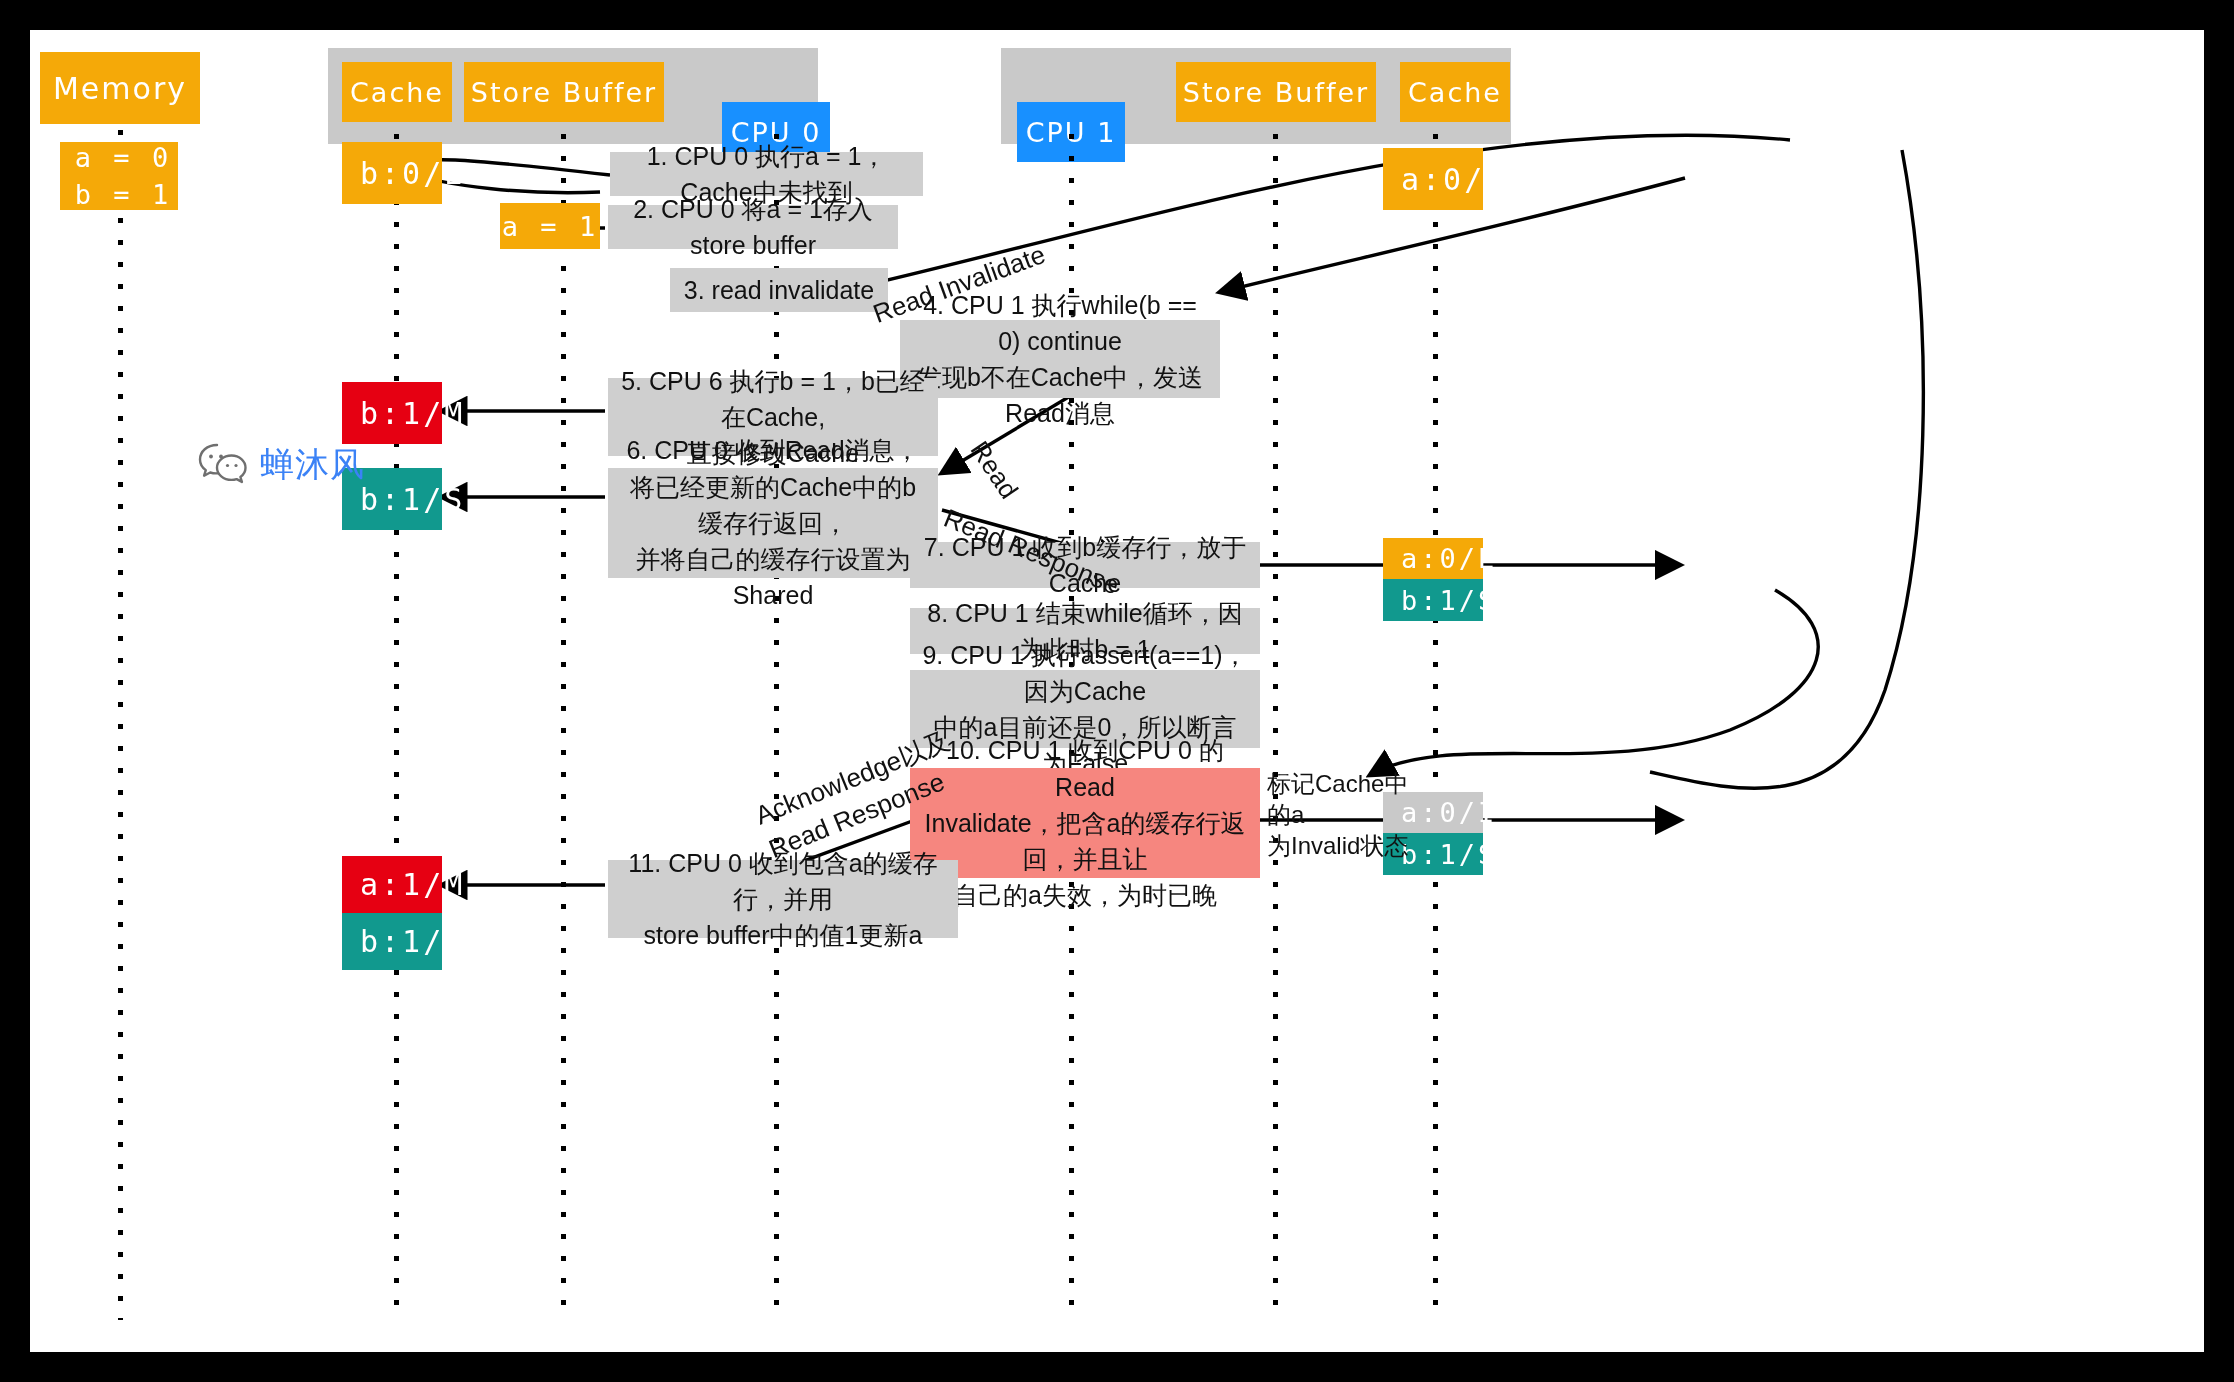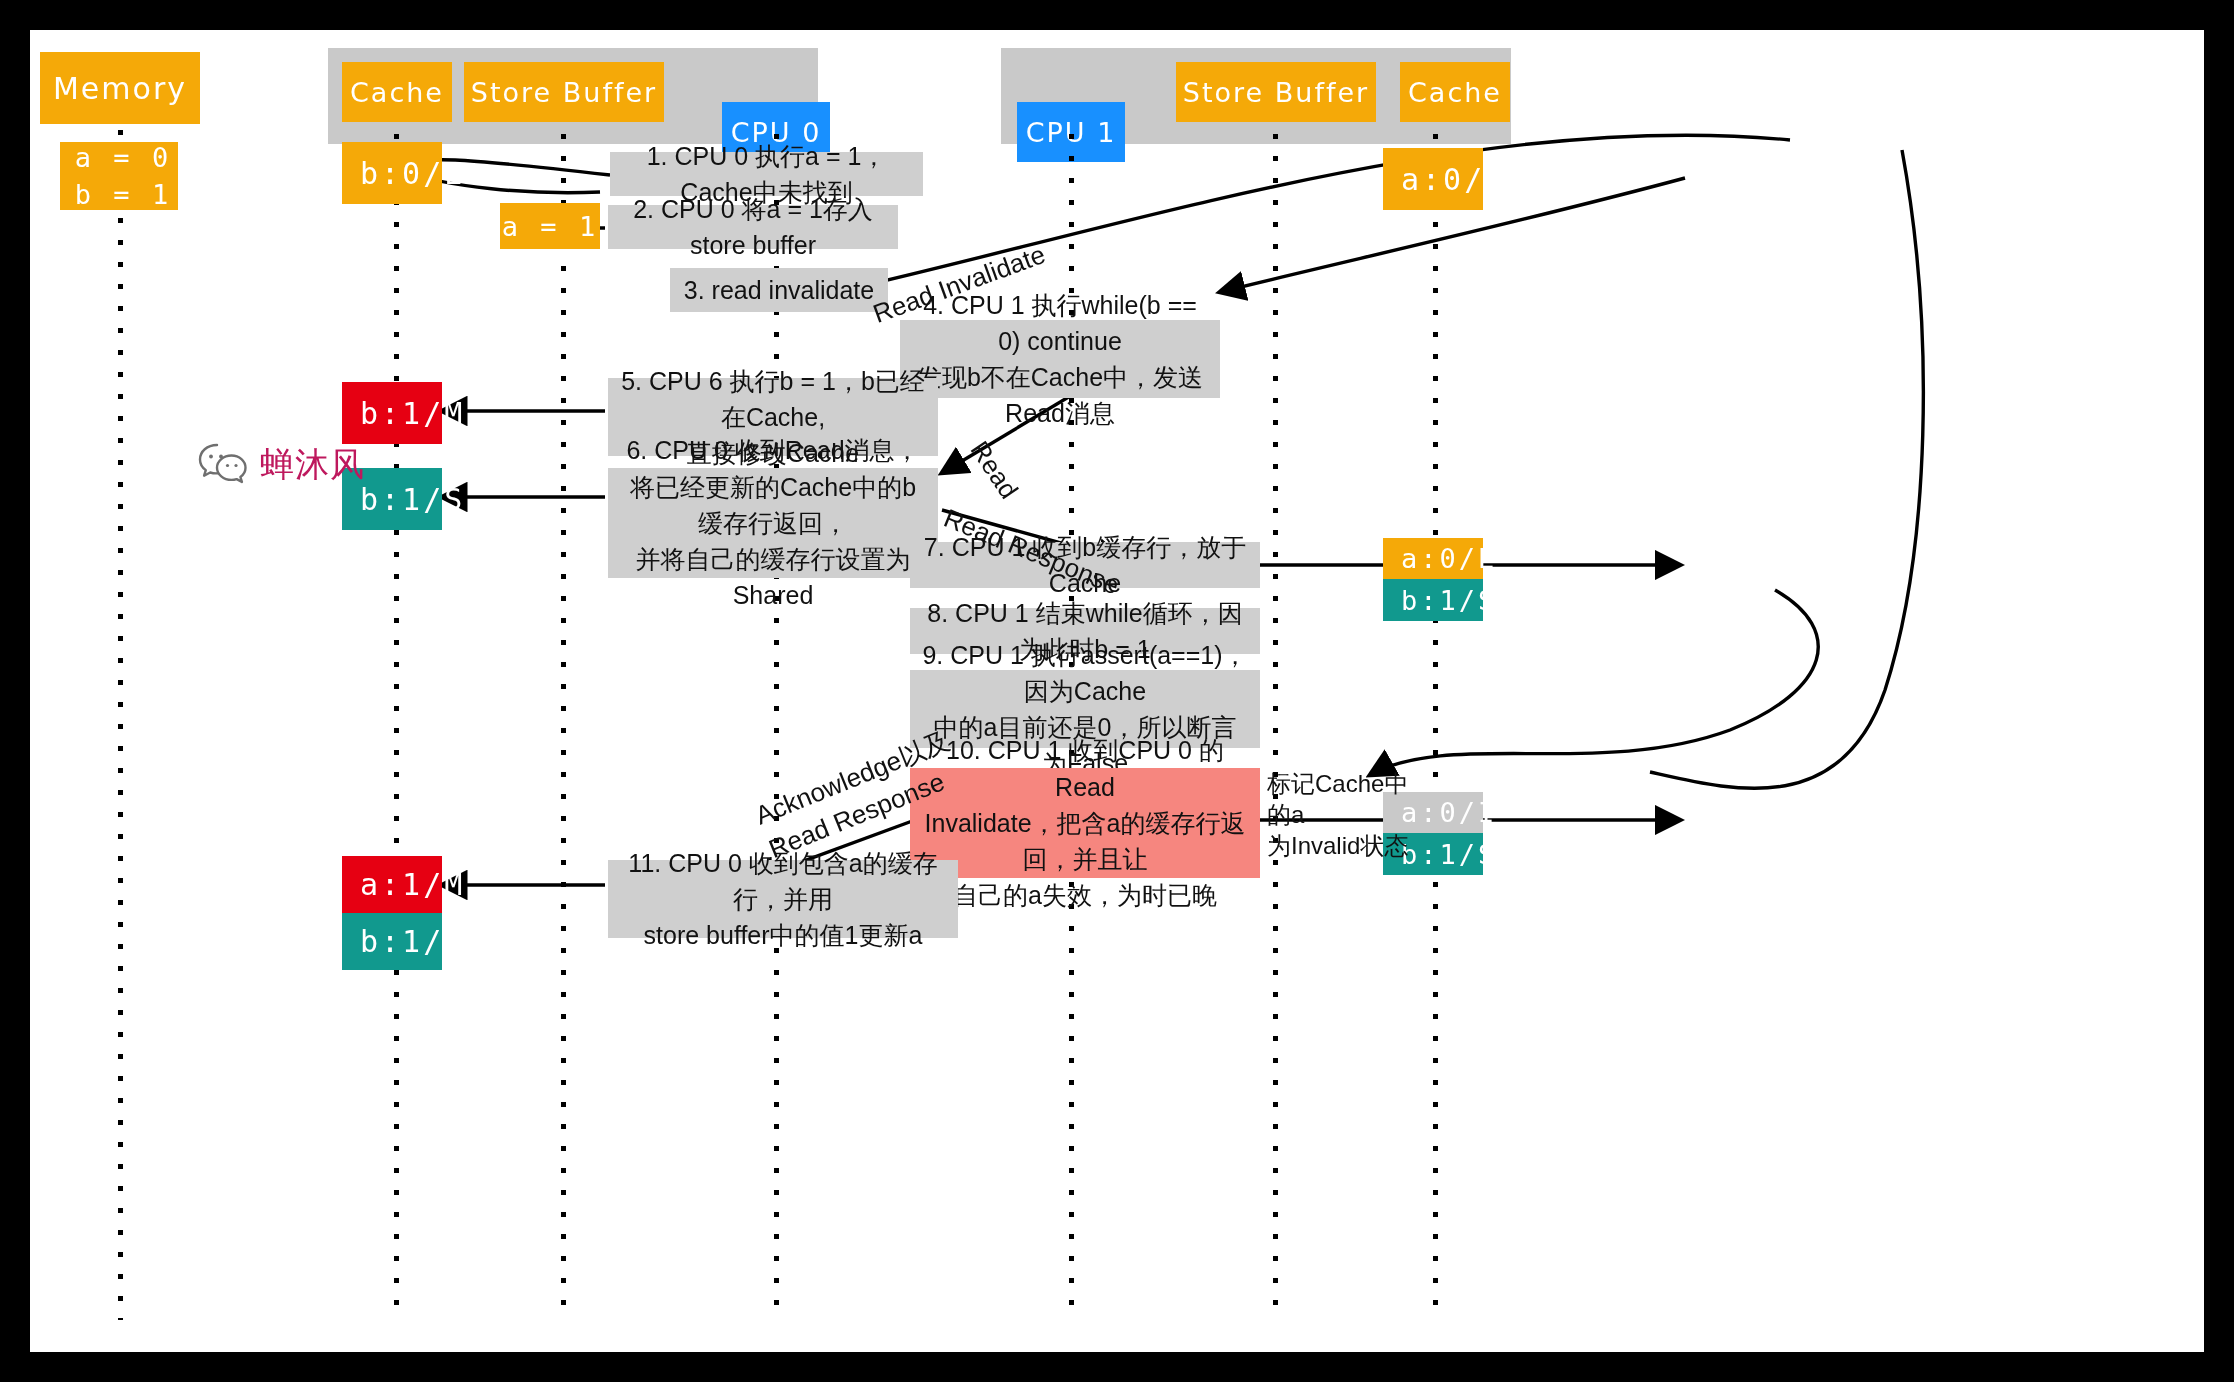--- a/index.html
+++ b/index.html
@@ -99,21 +99,21 @@
     font-size:24px;
     color:#111;
     line-height:1.3;
     white-space:pre-line;
   }
 
   
   .watermark{
     position:absolute;
     display:flex;align-items:center;gap:10px;
-    color:#be185d;
+    color:#3b82f6;
   }
   .watermark .wmtext{
     font-size:34px;
     font-family:"DejaVu Sans",sans-serif;
     letter-spacing:1px;
   }
   svg{display:block;overflow:visible;}
   #arrows{position:absolute;left:0;top:0;width:2174px;height:1322px;pointer-events:none;}
 </style>
 </head>

